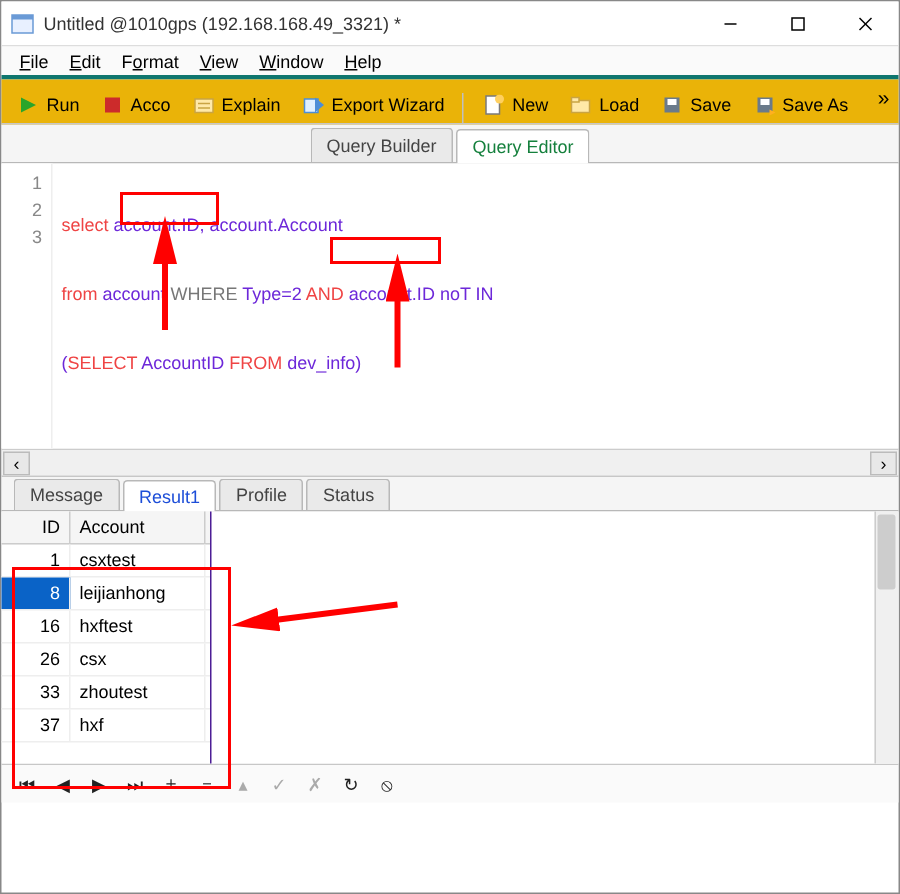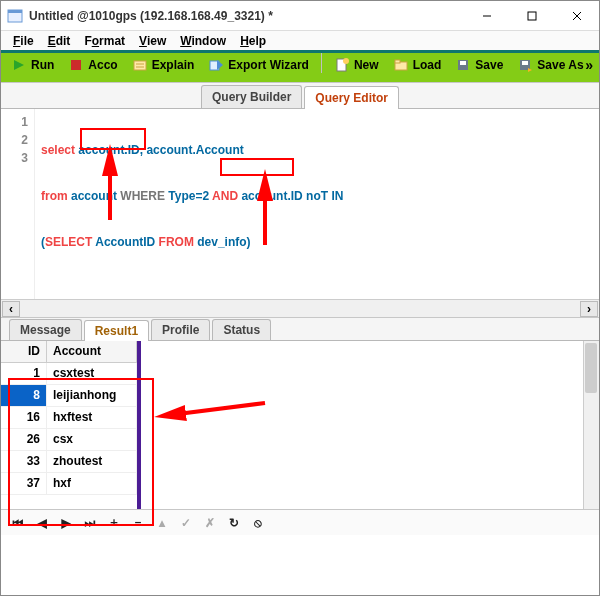--- a/index.html
+++ b/index.html
@@ -1,56 +1,56 @@
 <!DOCTYPE html>
 <html><head>
 <meta charset="utf-8">
 <style>
   * { box-sizing: border-box; font-family: "Segoe UI", Tahoma, sans-serif; font-size: 12px; }
   body { margin: 0; width: 600px; height: 596px; background: #fff; color: #000; overflow: hidden; }
-  .window { display: flex; flex-direction: column; width: 600px; height: 596px; border: 1px solid #888; font-weight: bold; }
+  .window { display: flex; flex-direction: column; width: 600px; height: 596px; border: 1px solid #888; }
   
   .titlebar { display:flex; align-items:center; height:30px; background:#fff; border-bottom:1px solid #ddd;}
   .titlebar .icon { width:16px; height:16px; margin:0 6px; display:flex; align-items:center; justify-content:center; }
   .titlebar .title { flex:1; color:#333; }
   .titlebar .btns { display:flex; }
   .winbtn { width:45px; height:30px; display:flex; align-items:center; justify-content:center; color:#333;}
   
   .menubar { display:flex; gap:2px; height:22px; align-items:center; padding:0 6px; border-bottom:3px solid #0f766e; background:#fafafa;}
   .menuitem { padding:2px 6px; }
   .menuitem u { text-decoration: underline; }
   
-  .toolbar { display:flex; align-items:flex-start; height:30px; padding:0 4px; gap:2px; border-bottom:1px solid #c7c7c7; background:#84cc16; position:relative;}
+  .toolbar { display:flex; align-items:flex-end; height:30px; padding:0 4px; gap:2px; border-bottom:1px solid #c7c7c7; background:#eab308; position:relative;}
   .tbtn { display:flex; align-items:center; gap:4px; padding:2px 6px; height:24px; }
   .tbtn .ic { width:16px; height:16px; display:flex; align-items:center; justify-content:center; }
   .sep { width:1px; height:20px; background:#c0c0c0; margin:0 4px;}
   .chev { position:absolute; right:6px; top:4px; font-size:14px;}
   
   .tabs { display:flex; height:26px; align-items:flex-end; padding:2px 4px 0 4px; gap:2px; border-bottom:1px solid #b8b8b8; background:#f5f5f5;justify-content:center;}
   .tab { padding:4px 10px; border:1px solid #b8b8b8; border-bottom:none; background:#eaeaea; border-radius:3px 3px 0 0; color:#444;}
-  .tab.active { background:#fff; color:#c2410c; position:relative; top:1px;}
+  .tab.active { background:#fff; color:#15803d; position:relative; top:1px;}
   
   .editor { display:flex; height:190px; background:#fff; position:relative; font-family: Consolas, "Courier New", monospace; font-size:13px;}
   .gutter { width:34px; background:#fff; border-right:1px solid #eee; text-align:right; color:#888; padding:4px 6px 0 0;}
   .gutter div { height:18px; line-height:18px;}
   .code { flex:1; padding:4px 4px 0 6px; white-space:pre; position:relative; overflow:hidden;}
   .code .ln { height:18px; line-height:18px;}
   .kw-blue { color:#ef4444; }
   .kw-gray { color:#777; }
-  .plain { color:#0369a1; }
+  .plain { color:#6d28d9; }
   .hscroll { height:18px; background:#f0f0f0; border-top:1px solid #ccc; display:flex; align-items:center;}
   .hscroll .arrow { width:18px; height:16px; display:flex; align-items:center; justify-content:center; border:1px solid #bbb; background:#e8e8e8; margin:0 1px;}
   .hscroll .track { flex:1;}
   
   .rtabs { display:flex; height:24px; align-items:flex-end; gap:2px; padding:2px 4px 0 8px; border-top:1px solid #c7c7c7; border-bottom:1px solid #b8b8b8; background:#f5f5f5;}
   .rtab { padding:3px 10px; border:1px solid #b8b8b8; border-bottom:none; background:#eaeaea; border-radius:3px 3px 0 0; color:#444;}
-  .rtab.active { background:#fff; position:relative; top:1px; color:#a16207;}
+  .rtab.active { background:#fff; position:relative; top:1px; color:#1d4ed8;}
   
   .resultwrap { display:flex; flex:0 0 168px; background:#fff; position:relative;}
-  .grid { flex:0 0 140px; border-right:4px solid #4c1d95; }
+  .grid { flex:0 0 140px; border-right:1px solid #4c1d95; }
   .ghead { display:flex; height:22px; background:#f5f5f5; border-bottom:1px solid #ccc;}
   .ghead .cell { border-right:1px solid #ccc; padding:3px 6px;}
   .grow { display:flex; height:22px; border-bottom:1px solid #eee;}
   .grow .cell { border-right:1px solid #eee; padding:3px 6px; overflow:hidden; white-space:nowrap;}
   .col-id { width:46px; text-align:right;}
   .col-acc { width:90px;}
   .grow.sel .col-id { background:#0a63c7; color:#fff;}
   .restright { flex:1; position:relative;}
   .vscrollbar { position:absolute; right:0; top:0; bottom:0; width:16px; background:#f0f0f0; border-left:1px solid #ccc;}
   .vthumb { position:absolute; right:2px; top:2px; width:12px; height:50px; background:#cdcdcd; border-radius:2px;}

